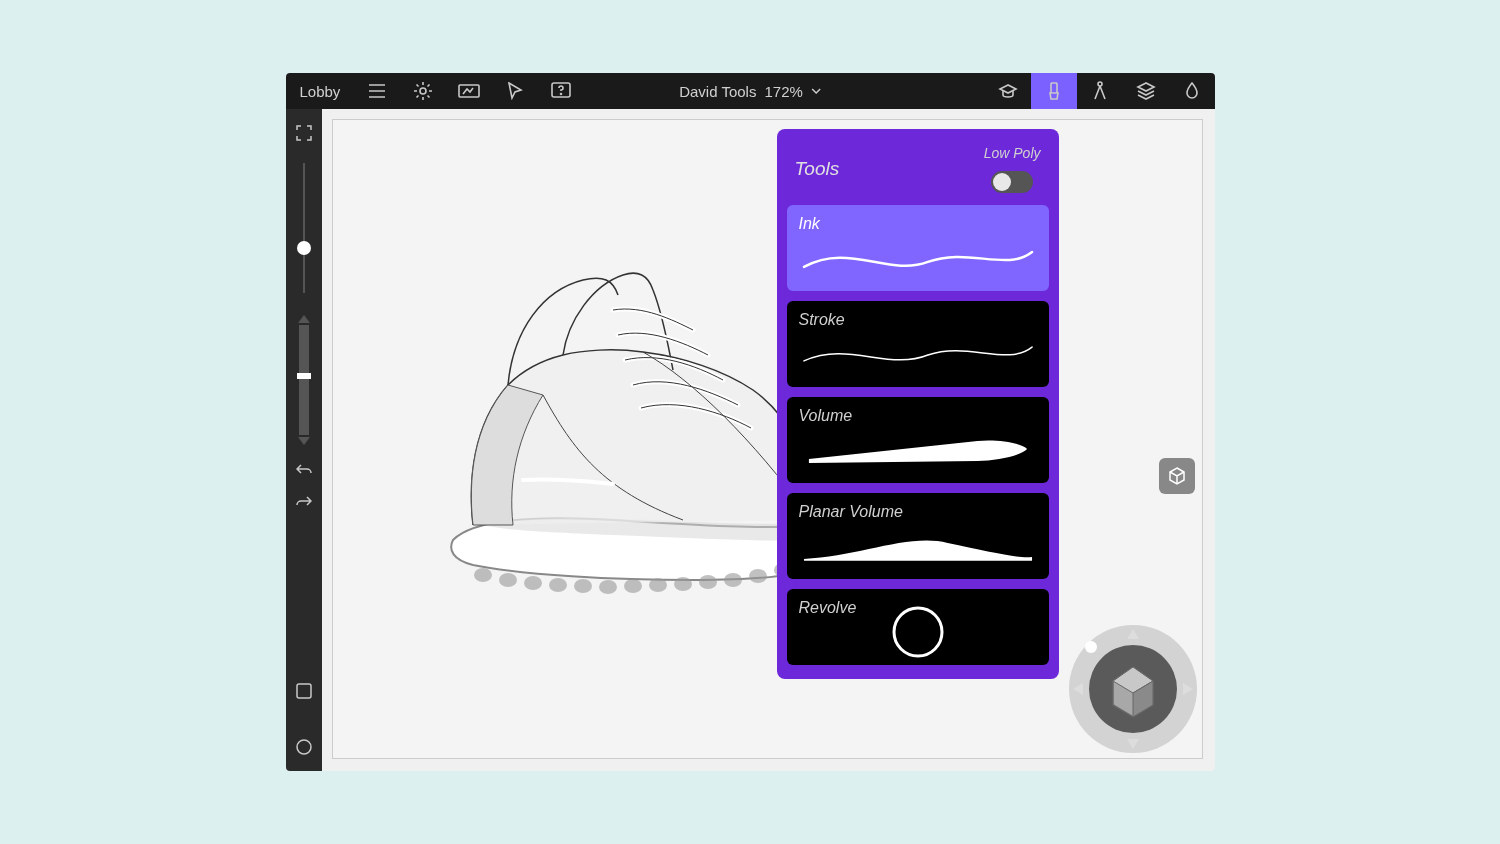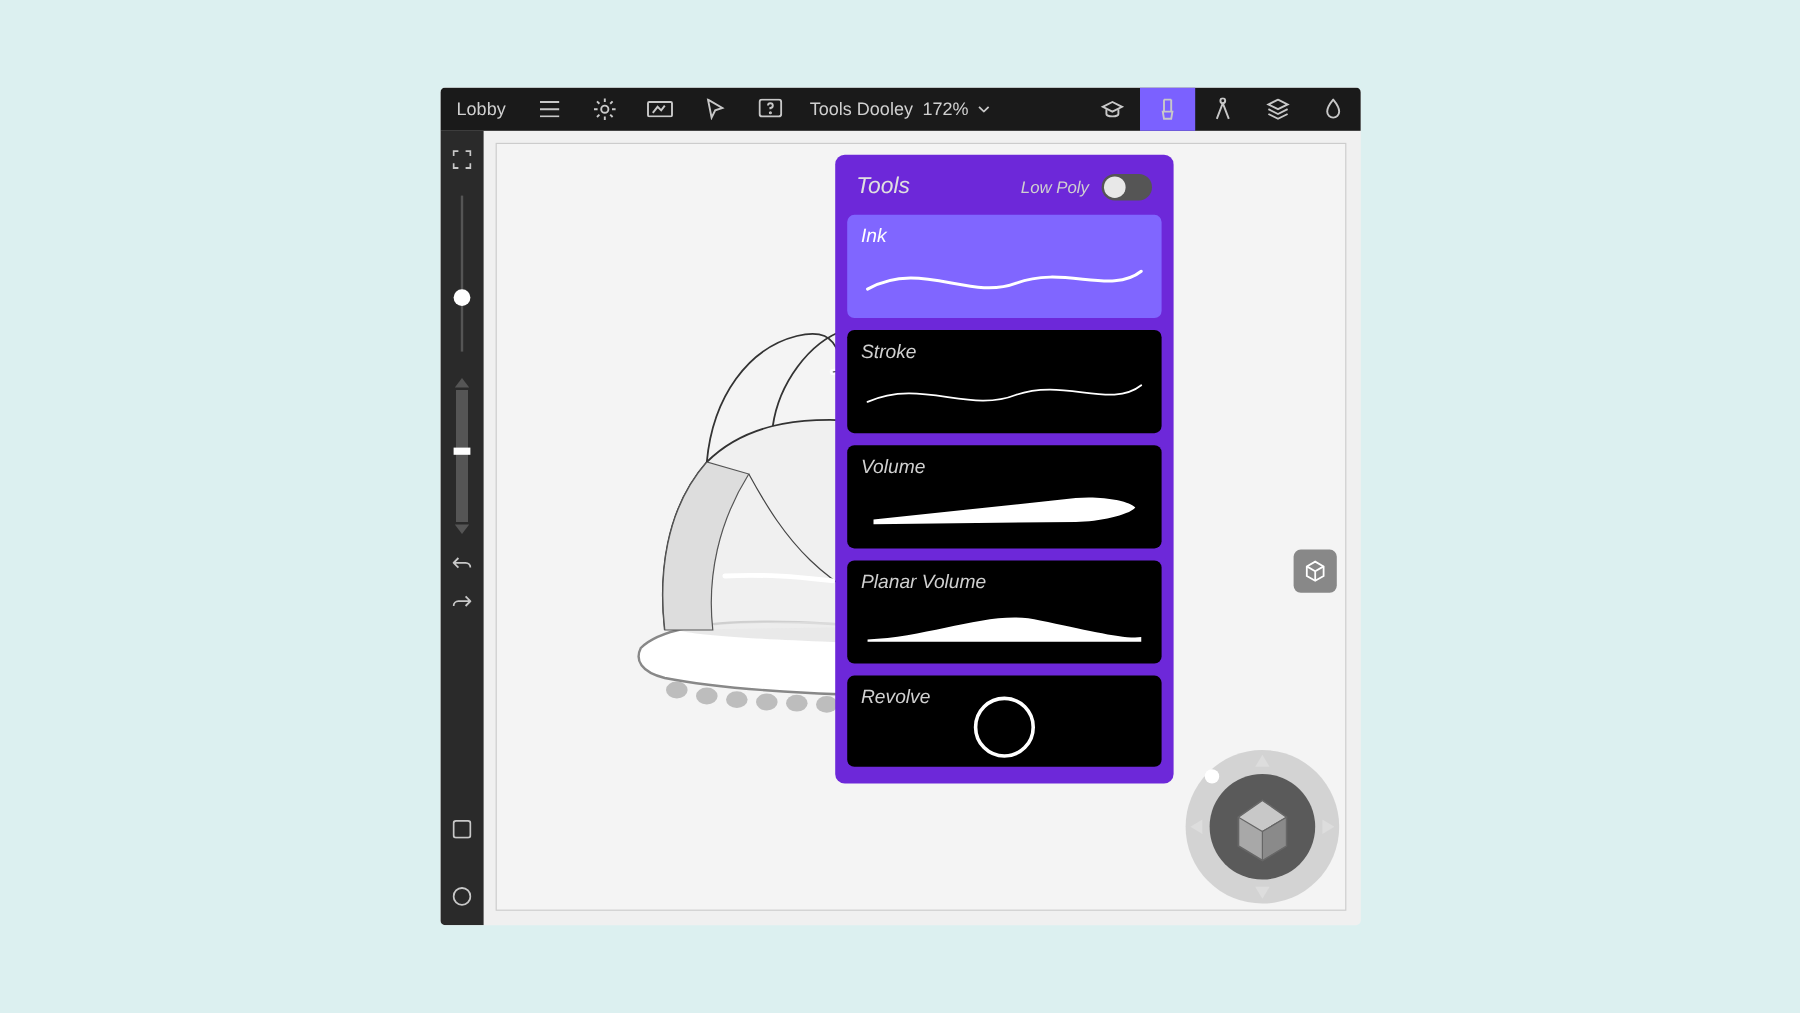--- a/index.html
+++ b/index.html
@@ -7,21 +7,21 @@
       background: #dcf0f0;
       width: 1500px;
       height: 844px;
       font-family: -apple-system, BlinkMacSystemFont, "Segoe UI", sans-serif;
       display: flex;
       align-items: center;
       justify-content: center;
       overflow: hidden;
     }
     .app-frame {
-      width: 767px;
+      width: 929px;
       height: 698px;
       background: #f0f0f0;
       position: relative;
       border-radius: 4px;
       overflow: hidden;
     }
     .top-bar {
       height: 36px;
       background: #1a1a1a;
       display: flex;
@@ -161,20 +161,21 @@
       padding: 6px 8px 12px 8px;
     }
     .tools-title {
       color: #e0e0e0;
       font-size: 19px;
     }
     .lowpoly-wrap {
       display: flex;
       align-items: center;
       gap: 10px;
+      flex-direction: column;
     }
     .lowpoly-label {
       color: #d0d0d0;
       font-size: 14px;
     }
     .toggle {
       width: 42px;
       height: 22px;
       background: #555;
       border-radius: 11px;
@@ -272,21 +273,21 @@
     </div>
     <div class="top-icon">
       <svg width="20" height="18" viewBox="0 0 20 18">
           <rect x="1" y="1" width="18" height="14" rx="2"></rect>
           <path d="M8 6a2 2 0 1 1 2 2v1"></path>
           <circle cx="10" cy="12" r="0.5" fill="#c8c8c8"></circle>
         </svg>
     </div>
 
     <div class="top-center">
-      <span>Tools Dooley</span>
+      <span>David Tools</span>
       <span>172%</span>
       <svg width="10" height="6" viewBox="0 0 10 6" stroke="#c8c8c8" fill="none" stroke-width="1.5">
           <path d="M1 1l4 4 4-4"></path>
         </svg>
     </div>
 
     <div class="right-icons">
       <div class="top-icon">
         <svg width="20" height="16" viewBox="0 0 20 16">
             <path d="M10 2L2 6l8 4 8-4z"></path>

